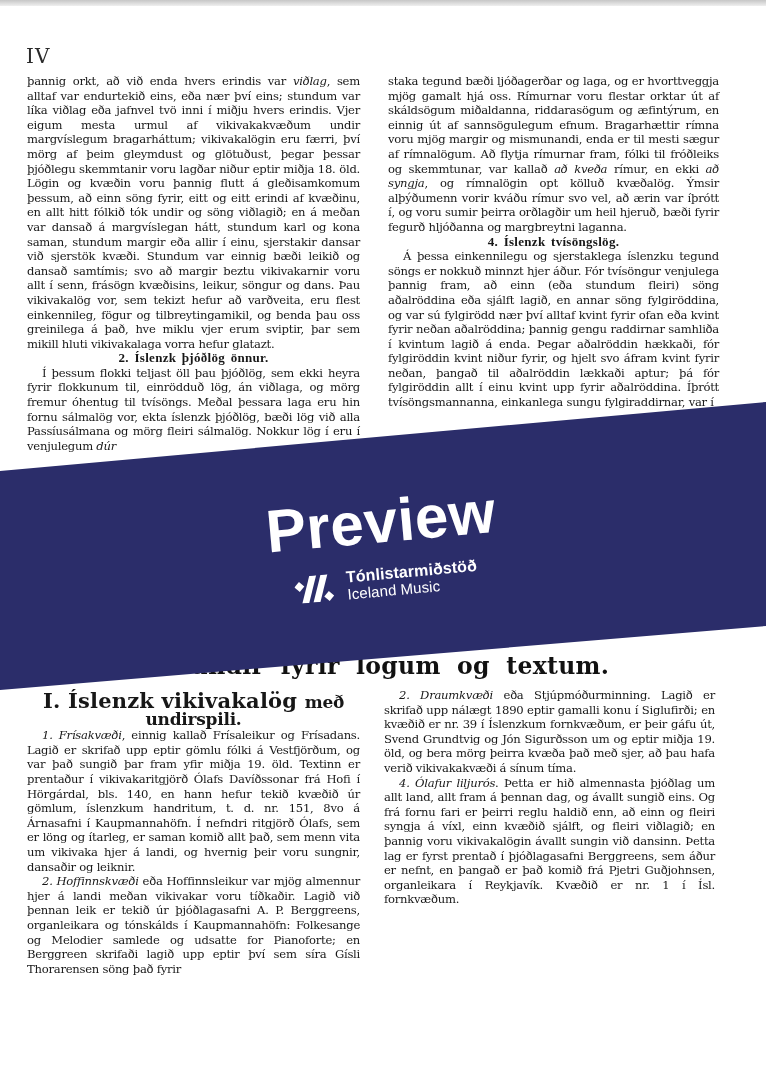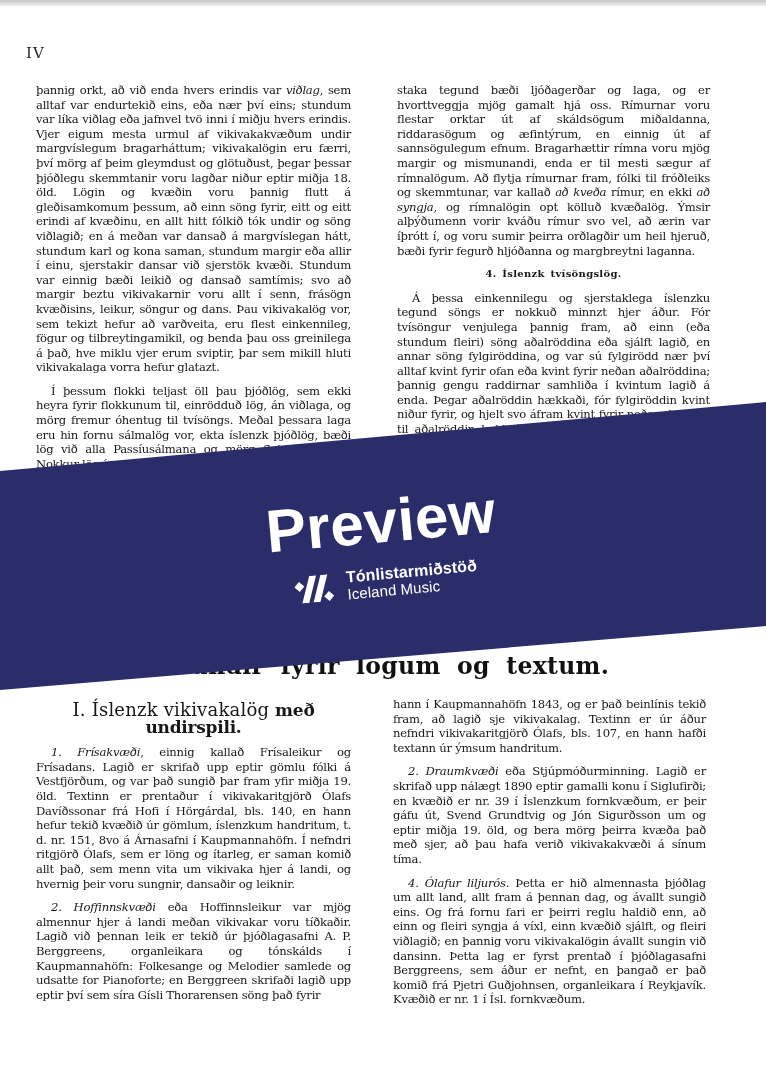--- a/index.html
+++ b/index.html
@@ -2,30 +2,30 @@
 <html><head>
 <meta charset="utf-8">
 <style>
   html,body{margin:0;padding:0;}
   body{
     width:766px;height:1080px;position:relative;overflow:hidden;
     background:#ffffff;font-family:"DejaVu Serif",serif;
   }
   .scan-edge-top{position:absolute;left:0;top:0;width:766px;height:6px;
     background:linear-gradient(#c6c6c6,#efefef);}
-  .page-number{position:absolute;left:26px;top:44px;font-size:15px;color:#2a2a2a;
+  .page-number{position:absolute;left:26px;top:44px;font-size:20px;color:#2a2a2a;
     letter-spacing:1px;}
   .col{position:absolute;color:#171717;font-size:11.6px;line-height:14.6px;
     text-align:justify;letter-spacing:-0.25px;}
-  .col p{margin:9px;}
+  .col p{margin:0;}
   .col p.ind{text-indent:15px;}
-  .sect-heading{font-weight:bold;text-align:center;font-size:10px;
-    margin:9px 0 5px 0;letter-spacing:0.3px;word-spacing:2px;text-indent:0;}
+  .sect-heading{font-weight:bold;text-align:center;font-size:13px;
+    margin:9px 0 5px 0;letter-spacing:0.3px;word-spacing:2px;text-indent:0;font-family:Liberation Serif, serif;}
   .it{font-style:italic;}
-  .b-lg{font-weight:normal;font-size:18px;letter-spacing:0.2px;}
+  .b-lg{font-weight:bold;font-size:21px;letter-spacing:0.2px;}
   .b-sm{font-weight:bold;font-size:17px;}
   .col-tl{left:27px;top:74px;width:333px;}
   .col-tr{left:388px;top:74px;width:331px;}
   .col-bl{left:27px;top:694px;width:333px;}
   .col-br{left:384px;top:688px;width:331px;}
   .bl-heading{text-align:center;margin:0 0 6px 0;}
   .mid-heading{position:absolute;left:120px;width:560px;top:652px;text-align:center;
     font-weight:bold;font-size:23.5px;color:#111;word-spacing:8px;letter-spacing:0.3px;
     z-index:1;white-space:nowrap;}
   
@@ -48,39 +48,39 @@
 </style>
 </head>
 <body>
 
 <div class="scan-edge-top"></div>
 
 <div class="page-number">IV</div>
 
 <div class="col col-tl">
   <p><span>þannig orkt, að við enda hvers erindis var </span><span class="it">viðlag</span><span>, sem alltaf var endurtekið eins, eða nær því eins; stundum var líka viðlag eða jafnvel tvö inni í miðju hvers erindis. Vjer eigum mesta urmul af vikivakakvæðum undir margvíslegum bragarháttum; vikivakalögin eru færri, því mörg af þeim gleymdust og glötuðust, þegar þessar þjóðlegu skemmtanir voru lagðar niður eptir miðja 18. öld. Lögin og kvæðin voru þannig flutt á gleðisamkomum þessum, að einn söng fyrir, eitt og eitt erindi af kvæðinu, en allt hitt fólkið tók undir og söng viðlagið; en á meðan var dansað á margvíslegan hátt, stundum karl og kona saman, stundum margir eða allir í einu, sjerstakir dansar við sjerstök kvæði. Stundum var einnig bæði leikið og dansað samtímis; svo að margir beztu vikivakarnir voru allt í senn, frásögn kvæðisins, leikur, söngur og dans. Þau vikivakalög vor, sem tekizt hefur að varðveita, eru flest einkennileg, fögur og tilbreytingamikil, og benda þau oss greinilega á það, hve miklu vjer erum sviptir, þar sem mikill hluti vikivakalaga vorra hefur glatazt.</span></p>
+  <p class="sect-heading">2. Íslenzk þjóðlög önnur.</p>
   <p class="ind"><span>Í þessum flokki teljast öll þau þjóðlög, sem ekki heyra fyrir flokkunum til, einrödduð lög, án viðlaga, og mörg fremur óhentug til tvísöngs. Meðal þessara laga eru hin fornu sálmalög vor, ekta íslenzk þjóðlög, bæði lög við alla Passíusálmana og mörg fleiri sálmalög. Nokkur lög í eru í venjulegum </span><span class="it">dúr</span></p>
 </div>
 
 <div class="col col-tr">
   <p><span>staka tegund bæði ljóðagerðar og laga, og er hvorttveggja mjög gamalt hjá oss. Rímurnar voru flestar orktar út af skáldsögum miðaldanna, riddarasögum og æfintýrum, en einnig út af sannsögulegum efnum. Bragarhættir rímna voru mjög margir og mismunandi, enda er til mesti sægur af rímnalögum. Að flytja rímurnar fram, fólki til fróðleiks og skemmtunar, var kallað </span><span class="it">að kveða</span><span> rímur, en ekki </span><span class="it">að syngja</span><span>, og rímnalögin opt kölluð kvæðalög. Ýmsir alþýðumenn vorir kváðu rímur svo vel, að ærin var íþrótt í, og voru sumir þeirra orðlagðir um heil hjeruð, bæði fyrir fegurð hljóðanna og margbreytni laganna.</span></p>
   <p class="sect-heading">4. Íslenzk tvísöngslög.</p>
   <p class="ind"><span>Á þessa einkennilegu og sjerstaklega íslenzku tegund söngs er nokkuð minnzt hjer áður. Fór tvísöngur venjulega þannig fram, að einn (eða stundum fleiri) söng aðalröddina eða sjálft lagið, en annar söng fylgiröddina, og var sú fylgirödd nær því alltaf kvint fyrir ofan eða kvint fyrir neðan aðalröddina; þannig gengu raddirnar samhliða í kvintum lagið á enda. Þegar aðalröddin hækkaði, fór fylgiröddin kvint niður fyrir, og hjelt svo áfram kvint fyrir neðan, þangað til aðalröddin lækkaði aptur; þá fór fylgiröddin allt í einu kvint upp fyrir aðalröddina. Íþrótt tvísöngsmannanna, einkanlega sungu fylgiraddirnar, var í</span></p>
 </div>
 
 <div class="mid-heading">undir fyrir lögum og textum.</div>
 
 <div class="col col-bl">
   <p class="bl-heading"><span class="b-lg">I. Íslenzk vikivakalög </span><span class="b-sm">með undirspili.</span></p>
   <p class="ind"><span class="it">1. Frísakvæði</span><span>, einnig kallað Frísaleikur og Frísadans. Lagið er skrifað upp eptir gömlu fólki á Vestfjörðum, og var það sungið þar fram yfir miðja 19. öld. Textinn er prentaður í vikivakaritgjörð Ólafs Davíðssonar frá Hofi í Hörgárdal, bls. 140, en hann hefur tekið kvæðið úr gömlum, íslenzkum handritum, t. d. nr. 151, 8vo á Árnasafni í Kaupmannahöfn. Í nefndri ritgjörð Ólafs, sem er löng og ítarleg, er saman komið allt það, sem menn vita um vikivaka hjer á landi, og hvernig þeir voru sungnir, dansaðir og leiknir.</span></p>
   <p class="ind"><span class="it">2. Hoffinnskvæði</span><span> eða Hoffinnsleikur var mjög almennur hjer á landi meðan vikivakar voru tíðkaðir. Lagið við þennan leik er tekið úr þjóðlagasafni A. P. Berggreens, organleikara og tónskálds í Kaupmannahöfn: Folkesange og Melodier samlede og udsatte for Pianoforte; en Berggreen skrifaði lagið upp eptir því sem síra Gísli Thorarensen söng það fyrir</span></p>
 </div>
 
 <div class="col col-br">
-  <p>hann í Kaupmannahöfn 1843, og er það beinlínis tekið fram, að lagið sje vikivakalag. Textinn er úr áður nefndri vikivakaritgjörð Ólafs, bls. 107, en hann hafði textann úr ýmsum handritum.</p>
   <p class="ind"><span class="it">2. Draumkvæði</span><span> eða Stjúpmóðurminning. Lagið er skrifað upp nálægt 1890 eptir gamalli konu í Siglufirði; en kvæðið er nr. 39 í Íslenzkum fornkvæðum, er þeir gáfu út, Svend Grundtvig og Jón Sigurðsson um og eptir miðja 19. öld, og bera mörg þeirra kvæða það með sjer, að þau hafa verið vikivakakvæði á sínum tíma.</span></p>
   <p class="ind"><span class="it">4. Ólafur liljurós</span><span>. Þetta er hið almennasta þjóðlag um allt land, allt fram á þennan dag, og ávallt sungið eins. Og frá fornu fari er þeirri reglu haldið enn, að einn og fleiri syngja á víxl, einn kvæðið sjálft, og fleiri viðlagið; en þannig voru vikivakalögin ávallt sungin við dansinn. Þetta lag er fyrst prentað í þjóðlagasafni Berggreens, sem áður er nefnt, en þangað er það komið frá Pjetri Guðjohnsen, organleikara í Reykjavík. Kvæðið er nr. 1 í Ísl. fornkvæðum.</span></p>
 </div>
 
 <div class="preview-banner">
   <div class="banner-bg"></div>
   <div class="banner-content">
     <div class="preview-label">Preview</div>
     <div class="logo-row">
       <span class="logo-icon">

